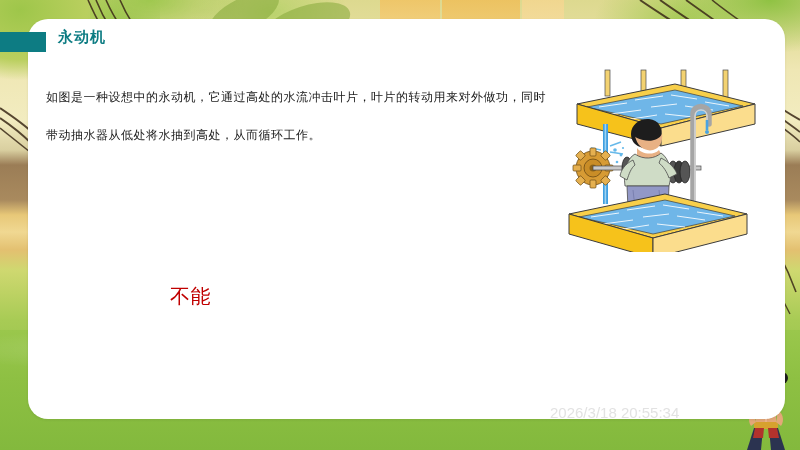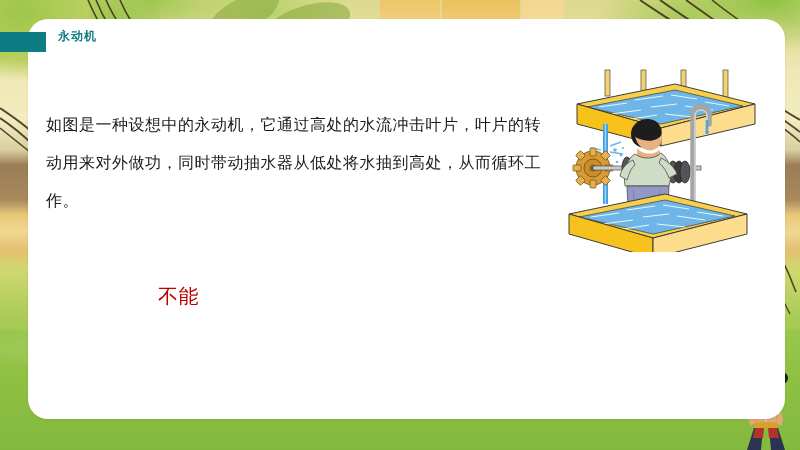--- a/index.html
+++ b/index.html
@@ -112,51 +112,50 @@
     left: 0px;
     top: 32px;
     width: 46px;
     height: 20px;
     background: #0d7c83;
   }
   .title-text {
     position: absolute;
     left: 58px;
     top: 28px;
-    font-size: 12px;
+    font-size: 15px;
     font-weight: bold;
     color: #0d7c83;
     letter-spacing: 1px;
     white-space: nowrap;
   }
 
   
   .para {
     position: absolute;
     left: 46px;
     top: 78px;
     width: 500px;
-    font-size: 16px;
+    font-size: 12px;
     line-height: 38px;
     color: #1a1a1a;
     letter-spacing: .5px;
-    margin-top: 28px;
   }
   .question {
     position: absolute;
     left: 46px;
     top: 230px;
     font-size: 20px;
     color: #1a1a1a;
     letter-spacing: .5px;
     white-space: nowrap;
   }
   .answer {
     position: absolute;
-    left: 158px;
+    left: 170px;
     top: 283px;
     font-size: 20px;
     color: #c00000;
     letter-spacing: .5px;
     white-space: nowrap;
   }
 
   
   .timestamp {
     position: absolute;
@@ -268,20 +267,21 @@
   </svg>
 
   <div class="card"></div>
 
   <div class="title-bar"></div>
   <div class="title-text">永动机</div>
 
   <div class="para">如图是一种设想中的永动机，它通过高处的水流冲击叶片，叶片的转动用来对外做功，同时带动抽水器从低处将水抽到高处，从而循环工作。</div>
   <div class="answer">不能</div>
 
+  <div class="timestamp">2026/3/18 20:55:34</div>
 
   <svg class="illus" viewBox="0 0 200 190">
 
     <g>
       <rect x="40" y="8" width="5" height="26" fill="#f3d271" stroke="#4a4a4a" stroke-width=".7"></rect>
       <rect x="76" y="8" width="5" height="22" fill="#f3d271" stroke="#4a4a4a" stroke-width=".7"></rect>
       <rect x="116" y="8" width="5" height="36" fill="#f3d271" stroke="#4a4a4a" stroke-width=".7"></rect>
       <rect x="158" y="8" width="5" height="34" fill="#f3d271" stroke="#4a4a4a" stroke-width=".7"></rect>
     </g>
 

